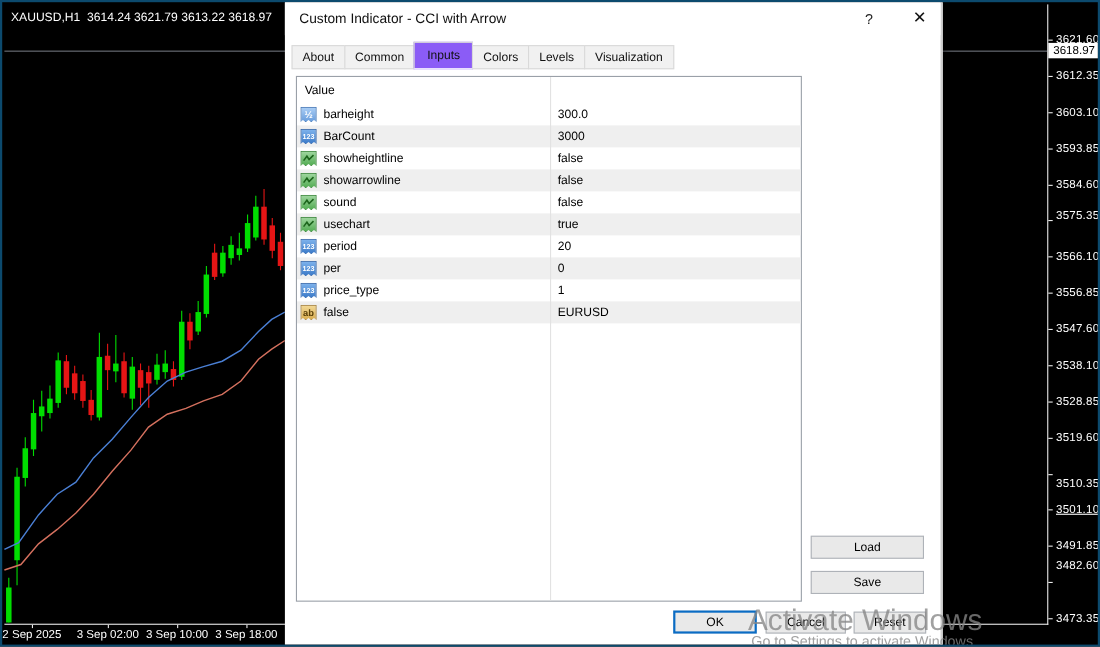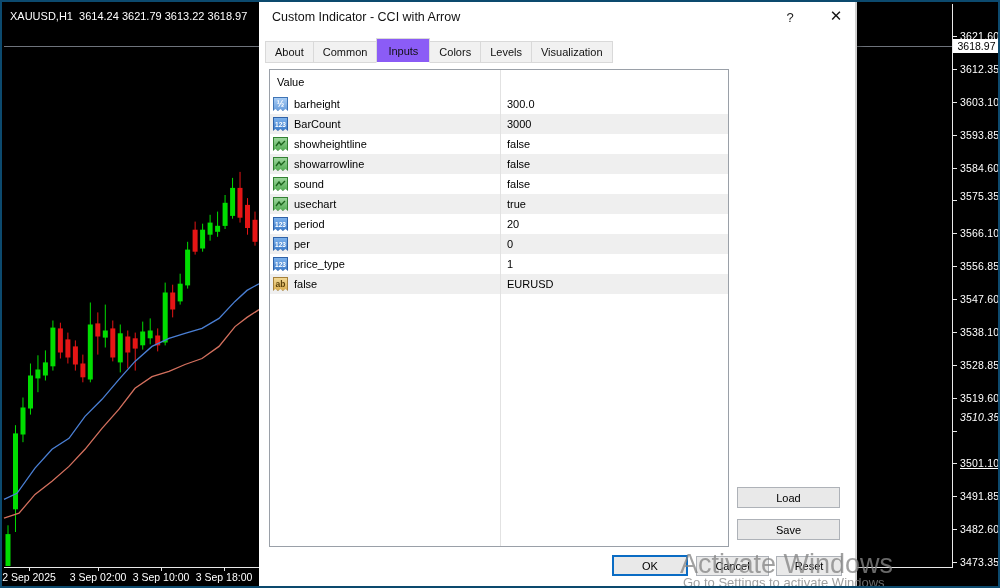--- a/index.html
+++ b/index.html
@@ -157,27 +157,27 @@
       <div class="price-label" style="top: 264.125px;">3556.85</div>
       <div class="price-tick" style="top: 297px;"></div>
       <div class="price-label" style="top: 297px;">3547.60</div>
       <div class="price-tick" style="top: 329.875px;"></div>
       <div class="price-label" style="top: 329.875px;">3538.10</div>
       <div class="price-tick" style="top: 362.75px;"></div>
       <div class="price-label" style="top: 362.75px;">3528.85</div>
       <div class="price-tick" style="top: 395.625px;"></div>
       <div class="price-label" style="top: 395.625px;">3519.60</div>
       <div class="price-tick" style="top: 428.5px;"></div>
-      <div class="price-label" style="top: 415px; font-style: italic;">3510.35</div>
+      <div class="price-label" style="top: 438px;">3510.35</div>
       <div class="price-tick" style="top: 461.375px;"></div>
       <div class="price-label" style="top: 461.375px; text-decoration: underline;">3501.10</div>
       <div class="price-tick" style="top: 494.25px;"></div>
       <div class="price-label" style="top: 494.25px;">3491.85</div>
       <div class="price-tick" style="top: 527.125px;"></div>
-      <div class="price-label" style="top: 527px;">3482.60</div>
+      <div class="price-label" style="top: 512px;">3482.60</div>
       <div class="price-tick" style="top: 560px;"></div>
       <div class="price-label" style="top: 560px;">3473.35</div>
     </div>
   <div id="time-axis">
       <div class="time-tick" style="left: 27px;"></div>
       <div class="time-label" style="left: 27px;">2 Sep 2025</div>
       <div class="time-tick" style="left: 96px;"></div>
       <div class="time-label" style="left: 96px;">3 Sep 02:00</div>
       <div class="time-tick" style="left: 159px;"></div>
       <div class="time-label" style="left: 159px;">3 Sep 10:00</div>

